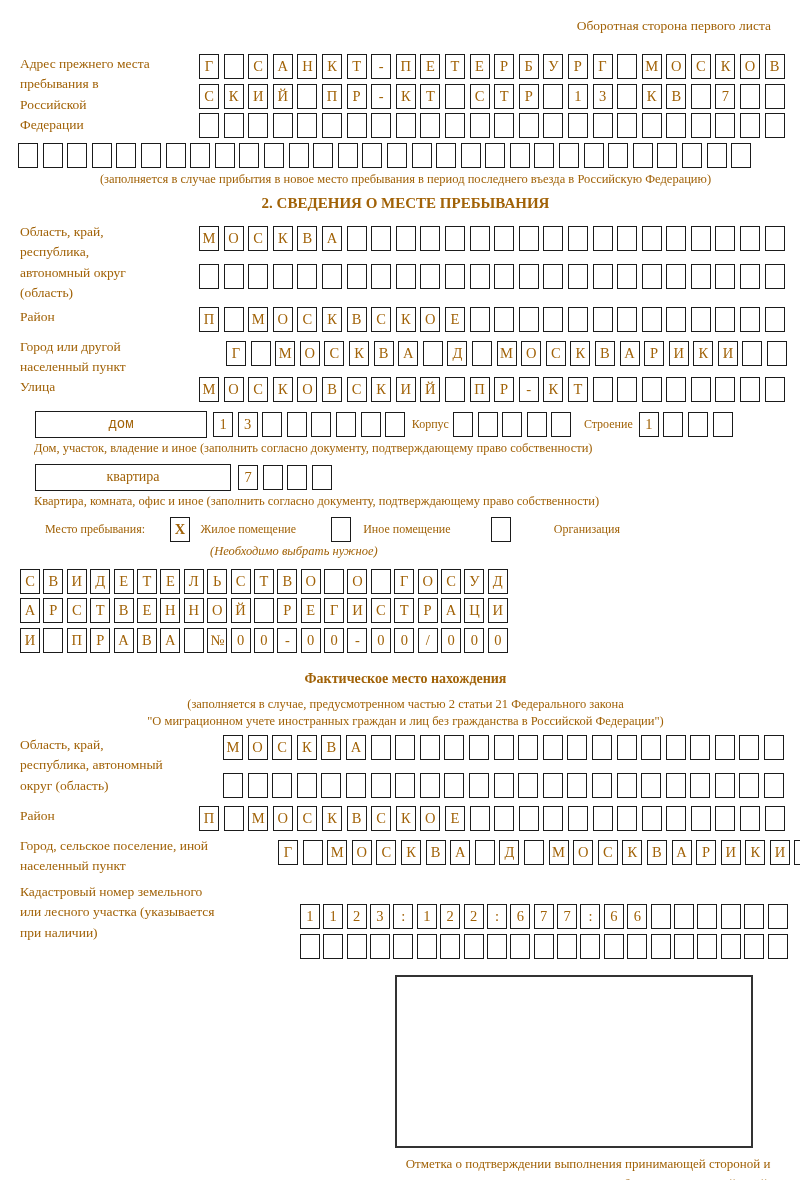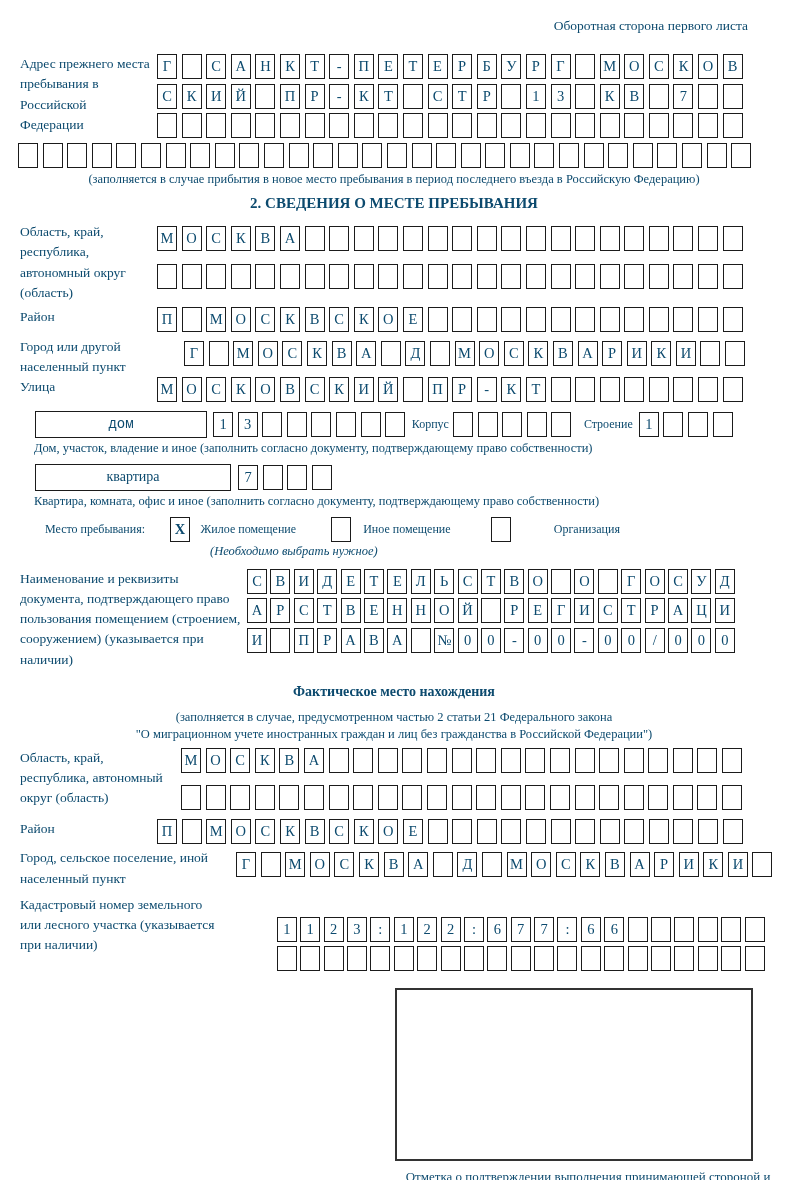--- a/index.html
+++ b/index.html
@@ -1,34 +1,35 @@
 <!DOCTYPE html>
 <html><head>
 <meta charset="utf-8">
 <style>
   * { margin:0; padding:0; box-sizing:border-box; }
   html,body { background:#ffffff; }
   .page {
     position:relative;
     width:800px; height:1180px;
     background:#fff;
-    color:#0c4a6e;
+    color:#a16207;
     font-family:"Liberation Serif", serif;
-    padding:18px 32px 0 20px;
+    padding:18px 9px 0 20px;
     overflow:hidden;
   }
   .header-note {
     text-align:right;
     font-size:13.5px;
     padding-right:20px;
     margin-bottom:20px;
   }
   .field {
     display:flex;
     align-items:flex-start;
+    gap:42px;
   }
   .label {
     font-size:13.5px;
     line-height:1.5;
     flex:0 0 137px;
     padding-right:6px;
   }
   .label.w164 { flex:0 0 164px; }
   .label.w161 { flex:0 0 161px; }
   .label.w216 { flex:0 0 216px; }
@@ -410,21 +411,20 @@
     <span class="cell" style="font-weight:bold;">X</span>
     <div class="inline-label" style="margin:0 12px 0 6px; width:118px;">Жилое помещение</div>
     <span class="cell"></span>
     <div class="inline-label" style="margin:0 16px 0 8px; width:112px;">Иное помещение</div>
     <span class="cell"></span>
     <div class="inline-label" style="margin-left:38px;">Организация</div>
   </div>
   <div class="center-note-sm">(Необходимо выбрать нужное)</div>
 
   <div class="field">
-    <div class="label w227">Наименование и реквизиты документа, подтверждающего право пользования помещением (строением, сооружением) (указывается при наличии)</div>
     <div class="rows tight">
       <div class="cellrow">
           <span class="cell">С</span>
           <span class="cell">В</span>
           <span class="cell">И</span>
           <span class="cell">Д</span>
           <span class="cell">Е</span>
           <span class="cell">Т</span>
           <span class="cell">Е</span>
           <span class="cell">Л</span>

